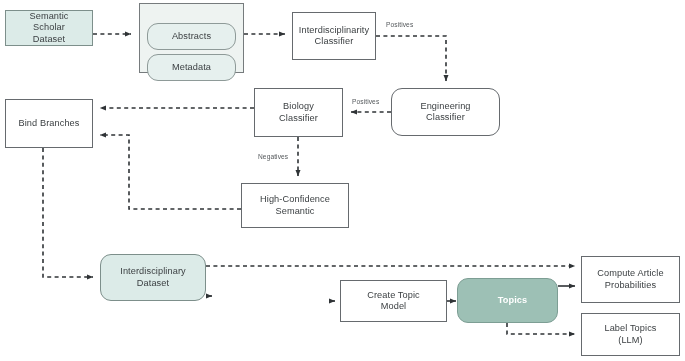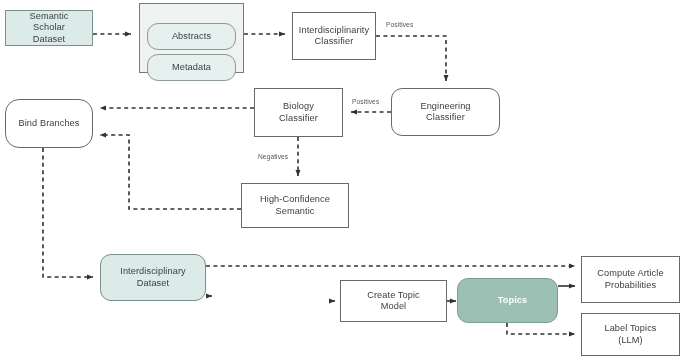--- a/index.html
+++ b/index.html
@@ -85,21 +85,21 @@
 
   <div class="node" style="left:292px;top:12px;width:84px;height:48px;">Interdisciplinarity
 Classifier</div>
 
   <div class="node rounded" style="left:391px;top:88px;width:109px;height:48px;">Engineering
 Classifier</div>
 
   <div class="node" style="left:254px;top:88px;width:89px;height:49px;">Biology
 Classifier</div>
 
-  <div class="node" style="left:5px;top:99px;width:88px;height:49px;border-radius:14px;">Bind Branches</div>
+  <div class="node" style="left:5px;top:99px;width:88px;height:49px;">Bind Branches</div>
 
   <div class="node" style="left:241px;top:183px;width:108px;height:45px;">High-Confidence
 Semantic</div>
 
   <div class="node rounded mint" style="left:100px;top:254px;width:106px;height:47px;">Interdisciplinary
 Dataset</div>
 
 
   <div class="node" style="left:340px;top:280px;width:107px;height:42px;">Create Topic
 Model</div>

